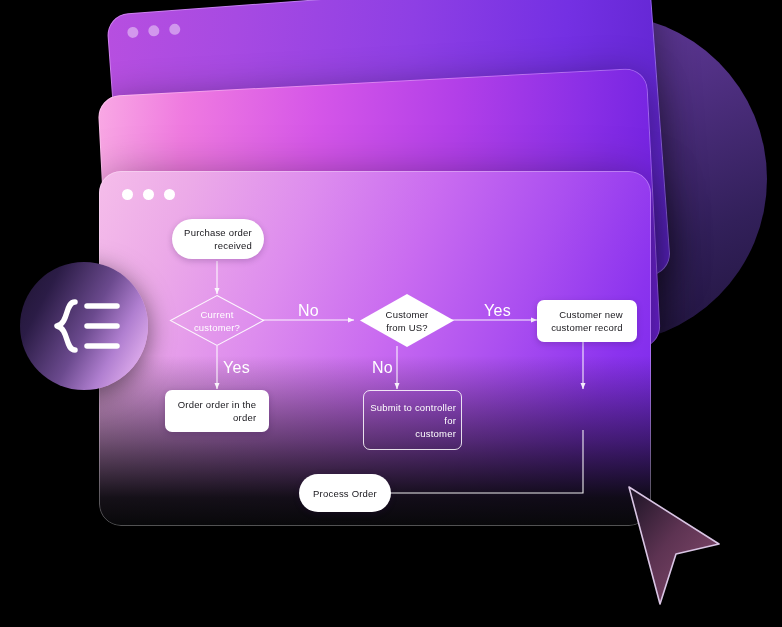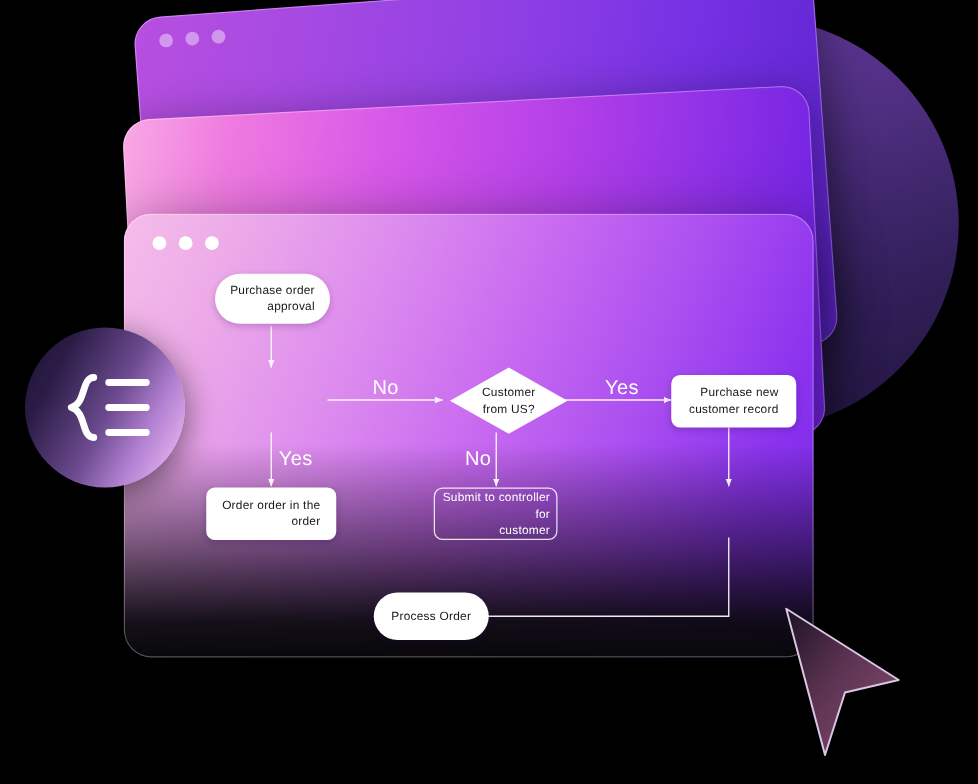--- a/index.html
+++ b/index.html
@@ -235,54 +235,65 @@
         
         <line x1="484" y1="171" x2="484" y2="218" marker-end="url(#arrow)"></line>
         
         <path d="M484,259 L484,322 L259,322" marker-end="url(#arrow)"></path>
       </g>
     </svg>
 
     <div class="node node-solid r-pill" style="left:73px; top:48px; width:92px; height:40px;">
       <span>
         <span>Purchase  order</span><br>
-        <span>approval</span>
+        <span>received</span>
       </span>
     </div>
 
+    <div class="diamond" style="left:70px; top:123px; width:96px; height:53px;">
+      <svg width="96" height="53" viewBox="0 0 96 53">
+        <polygon points="48,1.5 94.5,26.5 48,51.5 1.5,26.5" fill="none" stroke="#ffffff" stroke-width="1.1" opacity="0.9"></polygon>
+      </svg>
+      <div class="dlabel dlabel-light">
+        <span>
+          <span>Current</span><br>
+          <span>customer?</span>
+        </span>
+      </div>
+    </div>
 
     <div class="node node-solid r-box" style="left:66px; top:219px; width:104px; height:42px;">
       <span>
         <span>Order order in the</span><br>
         <span>order</span>
       </span>
     </div>
 
     <div class="diamond" style="left:260px; top:122px; width:96px; height:55px;">
       <svg width="96" height="55" viewBox="0 0 96 55">
         <polygon points="48,1 95,27.5 48,54 1,27.5" fill="#ffffff"></polygon>
       </svg>
       <div class="dlabel dlabel-dark">
         <span>
           <span>Customer</span><br>
           <span>from US?</span>
         </span>
       </div>
     </div>
 
-    <div class="node node-outline r-box" style="left:248px; top:219px; width:99px; height:42px;">
+    <div class="node node-outline r-box" style="left:264px; top:219px; width:99px; height:60px;">
       <span>
         <span>Submit to controller for</span><br>
         <span>customer</span>
       </span>
     </div>
 
     <div class="node node-solid r-box" style="left:438px; top:129px; width:100px; height:42px;">
       <span>
-        <span>Purchase new</span><br>
+        <span>Customer new</span><br>
         <span>customer  record</span>
       </span>
     </div>
 
 
     <div class="node node-solid r-pill" style="left:200px; top:303px; width:92px; height:38px;">
       <span>Process Order</span>
     </div>
 
     <span class="edge-label" style="left:124px; top:188px;">Yes</span>

